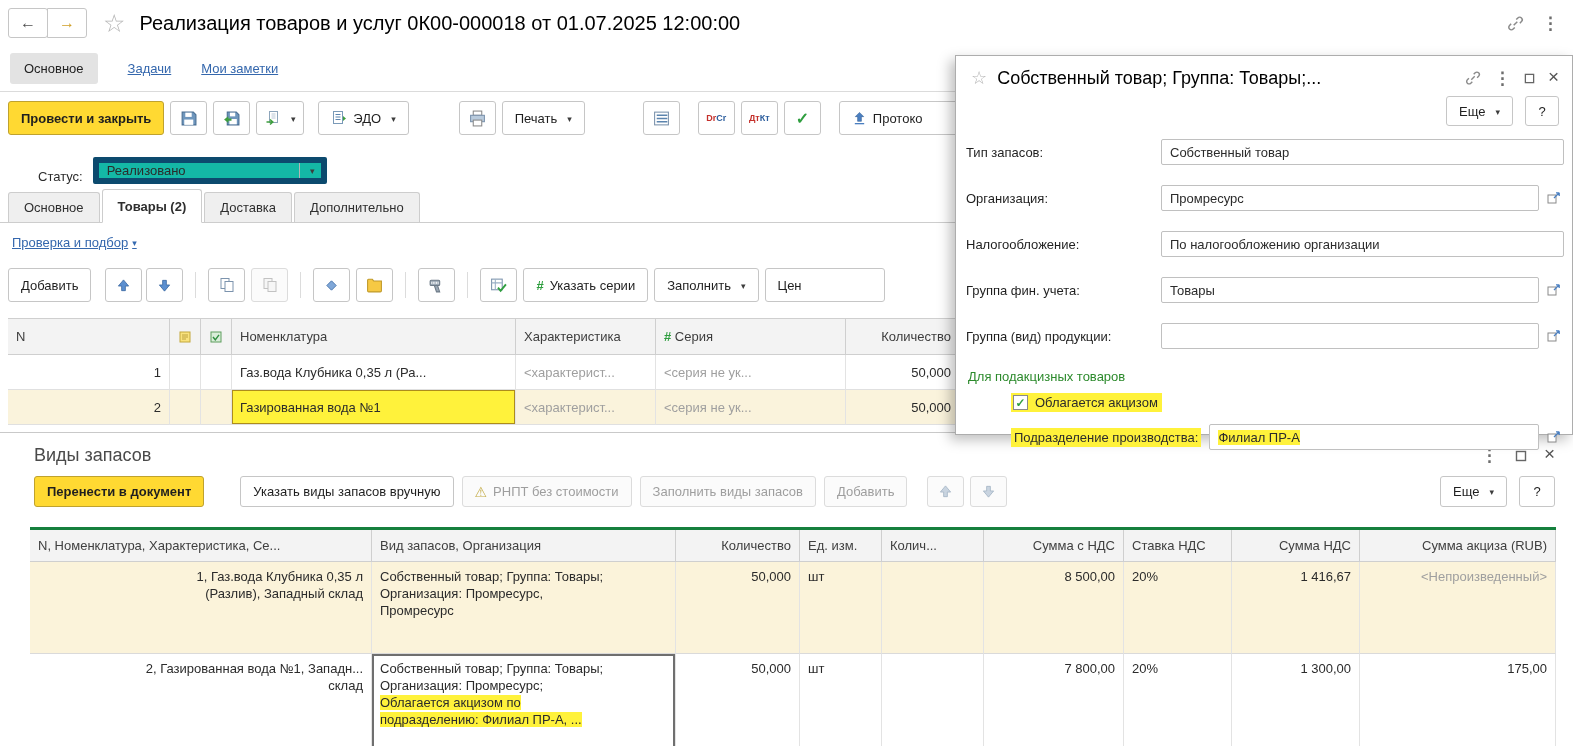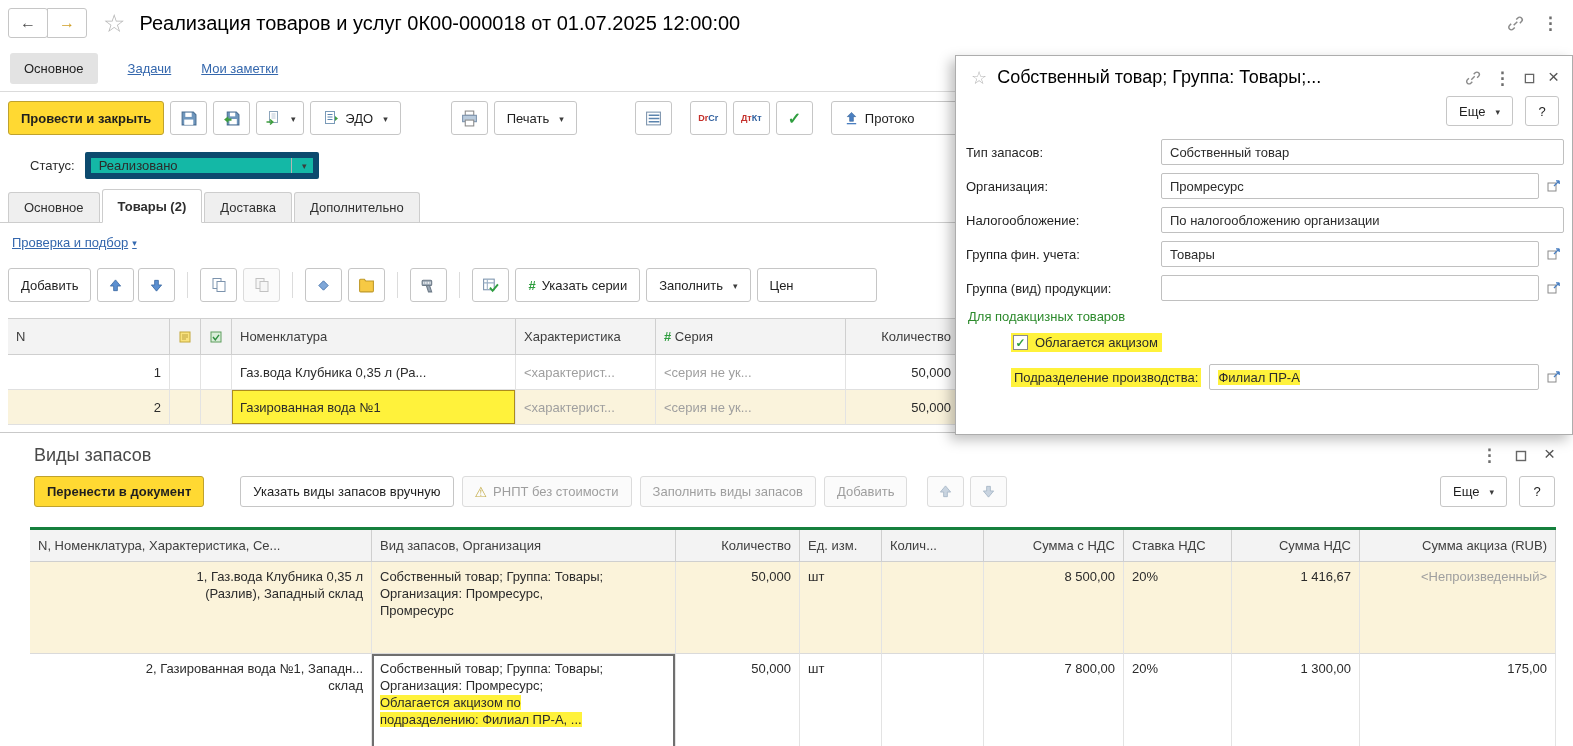--- a/index.html
+++ b/index.html
@@ -19,42 +19,42 @@
 .g-arrr::after{content:"→";font-size:16px;color:#cf9f26;font-weight:bold}
 .g-hash::after{content:"#";color:#2f9e3f;font-weight:bold;font-size:13px}
 
 
 .btn{display:inline-flex;align-items:center;gap:6px;height:34px;padding:0 12px;border:1px solid #c6c6c6;border-radius:3px;background:#fff;white-space:nowrap}
 .btn.sm{height:30px}
 .btn.icon{width:37px;justify-content:center;padding:0}
 .btn.primary{background:#ffd932;border-color:#bfa22e;font-weight:bold}
 .btn.disabled{color:#9e9e9e;background:#fbfbfb;border-color:#dcdcdc;cursor:default}
 .vsep{width:1px;height:26px;background:#dcdcdc;margin:0 6px;flex:none}
-.ml8{}.ml12{margin-left:12px}.ml28{margin-left:28px}.ml44{margin-left:44px}.ml52{margin-left:52px}
+.ml8{margin-left:8px}.ml12{margin-left:12px}.ml28{margin-left:28px}.ml44{margin-left:44px}.ml52{margin-left:52px}
 
 
 .topbar{position:absolute;top:0;left:0;right:0;height:46px;display:flex;align-items:center;padding:0 14px 0 8px}
 .nav-btn{width:40px;height:30px;display:flex;align-items:center;justify-content:center;border-radius:3px}
 .nav-btn+.nav-btn{margin-left:-1px;border-radius:0 3px 3px 0}
 .star-big{font-size:25px;margin:0 14px 0 16px;cursor:pointer}
 .doc-title{font-size:20px;font-weight:400;color:#000;white-space:nowrap}
 .topbar-right{margin-left:auto;display:flex;gap:18px;align-items:center}
 
 
 .navrow{position:absolute;top:46px;left:0;right:0;height:46px;border-bottom:1px solid #dbdbdb;display:flex;align-items:center;gap:30px;padding-left:10px}
 .nav-pill{background:#e3e3e3;border-radius:3px;padding:8px 14px;color:#222;cursor:pointer}
 .nav-link{color:#3467ad;text-decoration:underline;cursor:pointer}
 
 
 .main-toolbar{position:absolute;top:92px;left:0;right:0;height:52px;display:flex;align-items:center;gap:6px;padding-left:8px}
 .stack2{display:flex;flex-direction:row;line-height:8px;font-size:9px;font-weight:bold}
 .stack2 .t{color:#c4302b}.stack2 .b{color:#2e5f9e}
 
 
-.status-row{position:absolute;top:146px;left:4px;height:38px;display:flex;align-items:center;gap:10px;padding-left:26px}
+.status-row{position:absolute;top:146px;left:12px;height:38px;display:flex;align-items:flex-end;gap:10px;padding-left:26px}
 .combo{width:234px;height:27px;border:6px solid #0c4a6e;border-radius:2px;display:flex;align-items:center;background:#14b8a6;cursor:pointer}
 .combo .val{flex:1;padding:0 8px}
 .combo .dd{width:22px;height:100%;border-left:1px solid #b5b5b5;display:flex;align-items:center;justify-content:center}
 
 
 .doc-tabs{position:absolute;top:186px;left:0;right:0;height:37px;display:flex;align-items:flex-end;gap:2px;padding-left:8px;border-bottom:1px solid #cdcdcd}
 .tab{height:30px;display:flex;align-items:center;padding:0 15px;background:#efefef;border:1px solid #cdcdcd;border-bottom:none;border-radius:3px 3px 0 0;color:#2f2f2f;cursor:pointer}
 .tab.active{background:#fff;font-weight:bold;height:34px;margin-bottom:-1px;border-bottom:1px solid #fff}
 
 
@@ -96,27 +96,27 @@
 .sc1{width:342px}.sc2{width:304px}.sc3{width:124px}.sc4{width:82px}.sc5{width:102px}
 .sc6{width:140px}.sc7{width:108px}.sc8{width:128px}.sc9{width:196px;border-right:none}
 .ta-r{text-align:right;justify-content:flex-end}
 .srow.head .ta-r{justify-content:flex-end}
 .r1{min-height:92px}.r2{min-height:100px}
 .focus-cell{box-shadow:inset 0 0 0 2px #6f6f6f}
 .hl{background:#fff23b}
 
 
 .overlay{position:absolute;left:955px;top:55px;width:618px;height:380px;background:#fff;border:1px solid #adadad;box-shadow:-5px 5px 12px rgba(0,0,0,.25);z-index:30}
-.ov-title{display:flex;gap:10px;padding:11px 13px 0 15px}
+.ov-title{display:flex;align-items:center;gap:10px;padding:11px 13px 0 15px}
 .ov-star{font-size:18px;cursor:pointer}
 .ov-title h2{font-size:18px;font-weight:400;color:#000;white-space:nowrap;overflow:hidden;flex:1}
 .ov-icons{display:flex;gap:13px;align-items:center;flex:none}
 .ov-actions{display:flex;justify-content:flex-end;gap:12px;padding:7px 13px 9px}
 .ov-form{padding:4px 8px 0 10px}
-.fieldrow{display:flex;align-items:center;margin-bottom:8px}
+.fieldrow{display:flex;align-items:center;margin-bottom:20px}
 .fieldrow label{width:195px;flex:none;color:#1f1f1f}
 .input{flex:1;height:26px;border:1px solid #c0c0c0;border-radius:2px;padding:0 8px;display:flex;align-items:center;overflow:hidden;white-space:nowrap;background:#fff}
 .pickbtn{flex:none;width:20px;height:20px;margin-left:5px;display:inline-flex;align-items:center;justify-content:center;cursor:pointer}
 .excise-head{color:#2c8a2c;margin:0 0 9px 2px}
 .cbrow{margin:0 0 12px 45px}
 .cbwrap{display:inline-flex;align-items:center;padding:2px 4px 2px 2px}
 .checkbox{width:15px;height:15px;border:1px solid #8a8a8a;background:#fff;display:inline-flex;align-items:center;justify-content:center;margin-right:7px;font-size:12px;cursor:pointer}
 .divrow{display:flex;align-items:center;margin-left:45px}
 .divrow label{flex:none;margin-right:8px;padding:2px 3px}
 svg{display:block}

